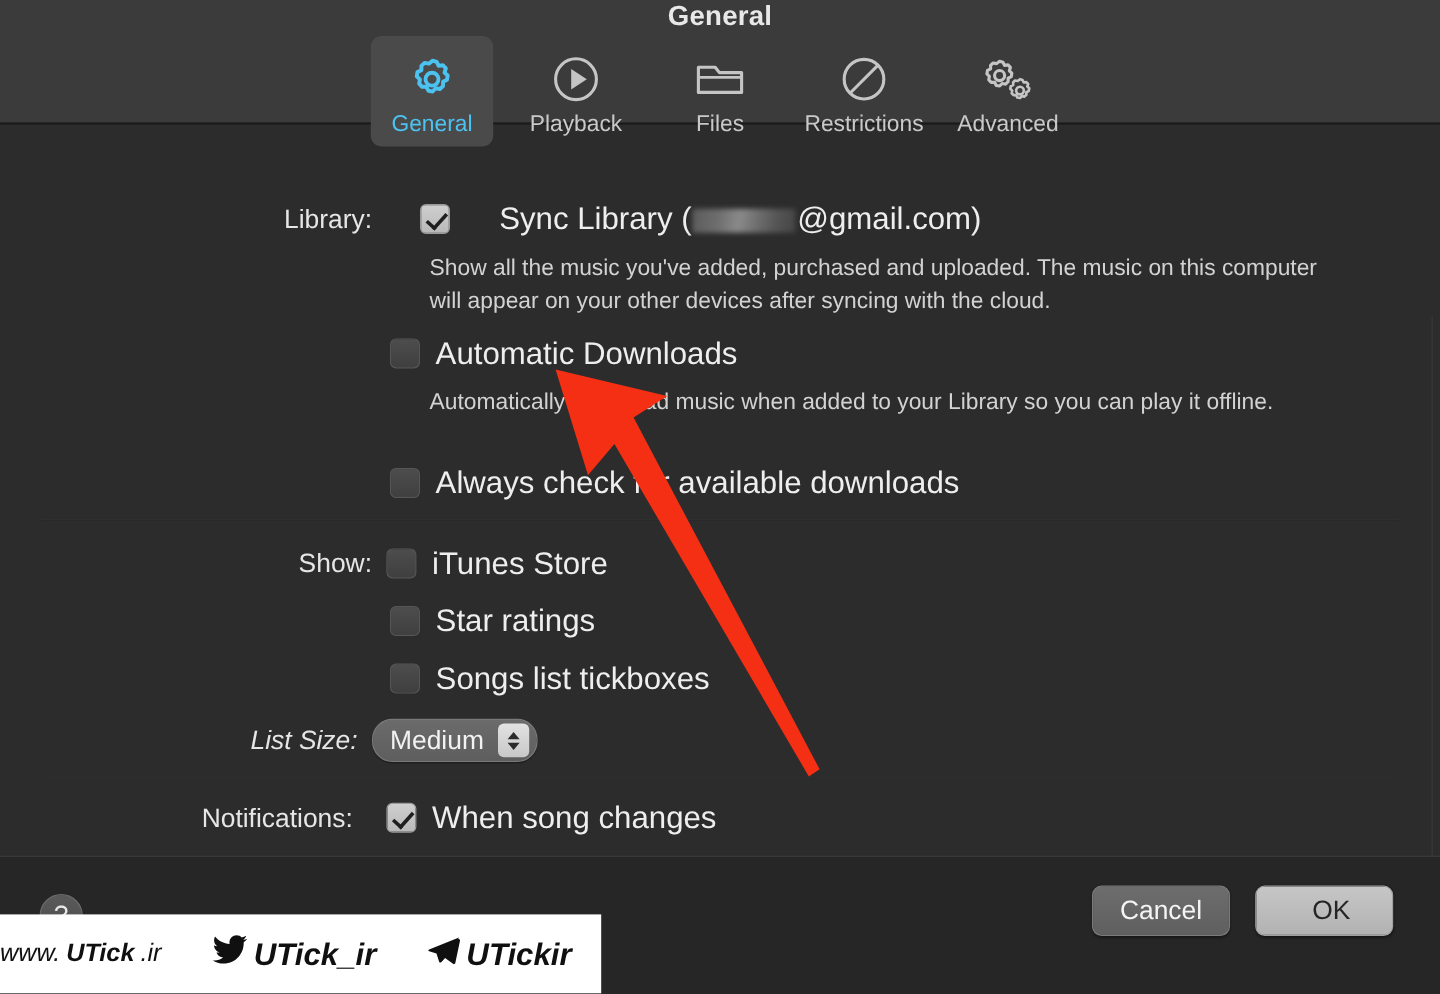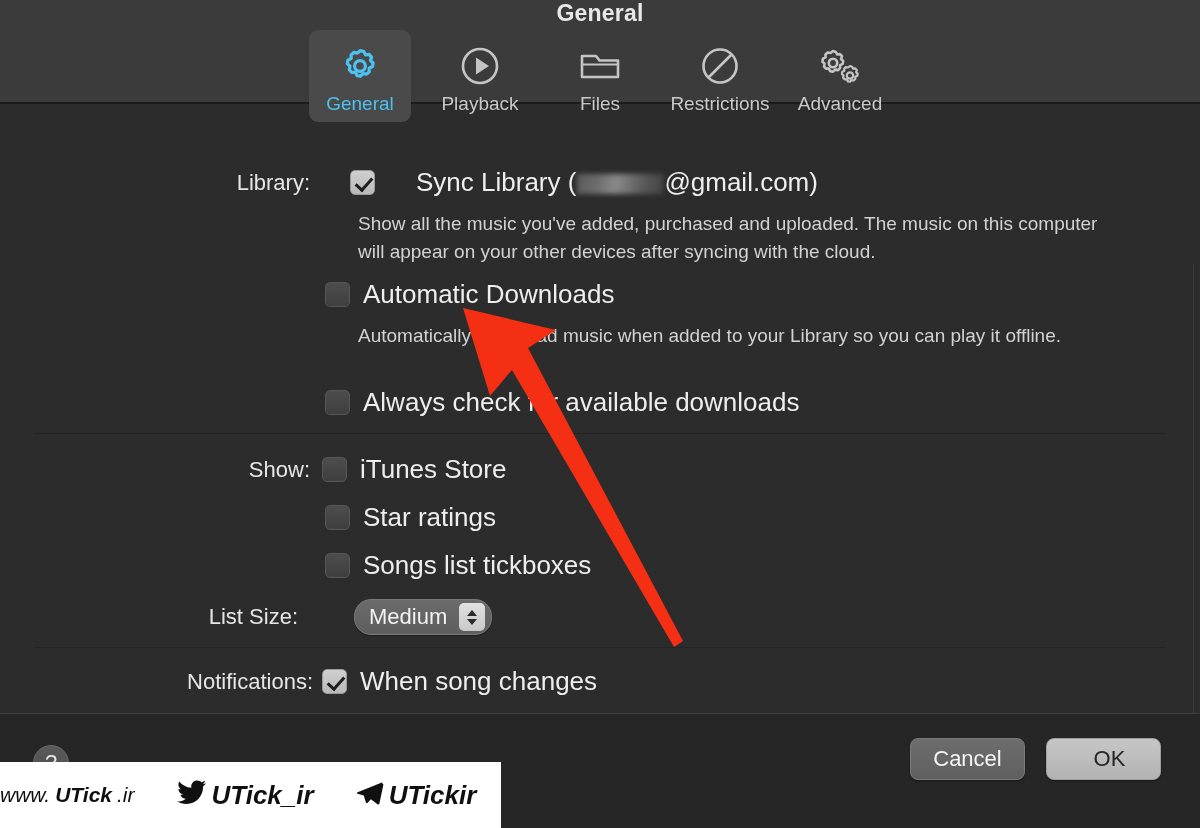--- a/index.html
+++ b/index.html
@@ -163,21 +163,20 @@
   
   .popup {
     display: inline-flex;
     align-items: center;
     height: 36px;
     background: linear-gradient(#6b6b6b, #5e5e5e);
     border: 1px solid #7a7a7a;
     border-radius: 17px;
     padding: 0 6px 0 14px;
     box-shadow: 0 1px 1px rgba(0,0,0,.35);
-    margin-left: 44px;
   }
   .popup .popup-value {
     font-size: 22px;
     color: #f2f2f2;
     white-space: nowrap;
     padding-right: 12px;
   }
   .popup .stepper {
     width: 26px; height: 28px;
     border-radius: 5px;
@@ -383,34 +382,34 @@
       <div class="cb off"></div>
       <div class="cb-label">Star ratings</div>
     </div>
 
     <div class="row" style="left:325px; top:421px;">
       <div class="cb off"></div>
       <div class="cb-label">Songs list tickboxes</div>
     </div>
 
     <div class="row" style="left:0; top:467px; width:1165px; align-items:center;">
-      <div class="field-label" style="width:310px; padding-right:12px;">List Size:</div>
+      <div class="field-label" style="width:310px; padding-right:12px;font-style:italic;">List Size:</div>
       <div class="popup">
         <span class="popup-value">Medium</span>
         <span class="stepper">
           <span class="chev up"></span>
           <span class="chev dn"></span>
         </span>
       </div>
     </div>
 
     <div class="divider" style="top:515px;"></div>
 
     <div class="row" style="left:0; top:537px; width:1165px;">
-      <div class="field-label" style="width:322px; padding-right:9px;">Notifications:</div>
+      <div class="field-label" style="width:322px; padding-right:28px;">Notifications:</div>
       <div class="cb on"></div>
       <div class="cb-label">When song changes</div>
     </div>
 
   </div>
 
   <div class="bottombar">
     <div class="help-btn">?</div>
   </div>
   <div class="btn cancel">Cancel</div>

